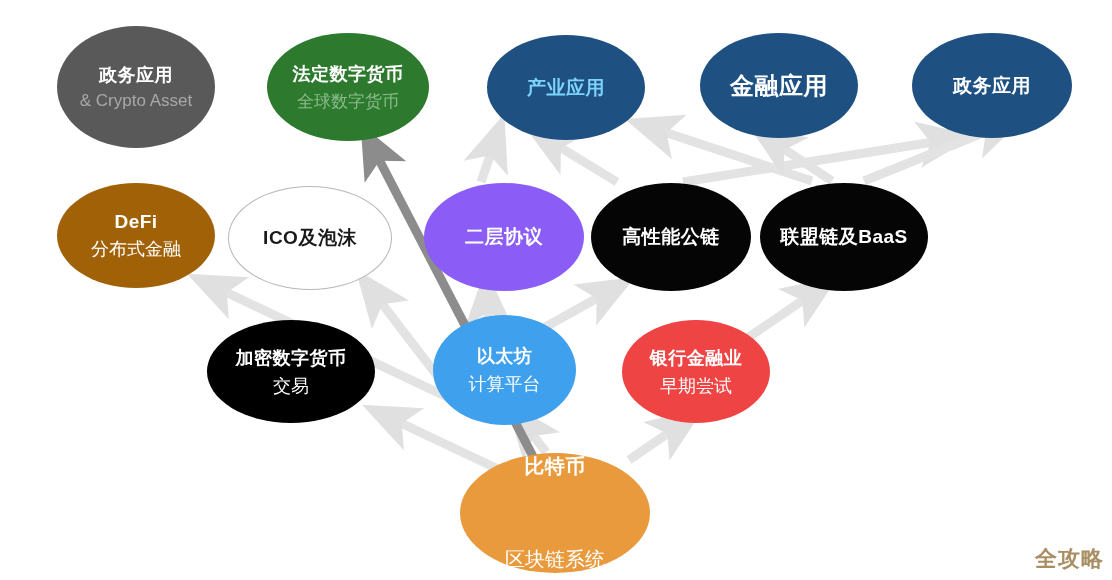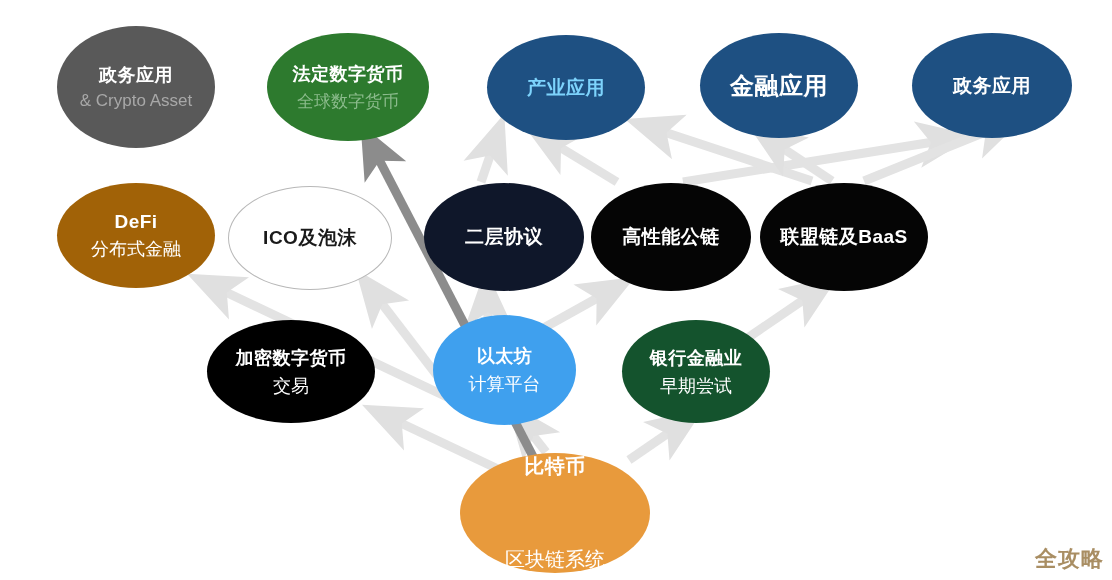--- a/index.html
+++ b/index.html
@@ -143,41 +143,41 @@
 
   </div>
   <div class="node" style="left: 57px; top: 183px; width: 158px; height: 105px; background: #a16207;">
     <div class="line1" style="color: rgb(255, 255, 255); font-size: 19px;">DeFi</div>
     <div class="line2" style="color: rgb(255, 255, 255); font-size: 18px; margin-top: 4px;">分布式金融</div>
   </div>
   <div class="node outline" style="left: 228px; top: 186px; width: 164px; height: 104px;">
     <div class="line1" style="color: rgb(26, 26, 26); font-size: 19px;">ICO及泡沫</div>
 
   </div>
-  <div class="node" style="left: 424px; top: 183px; width: 160px; height: 108px; background: #0f172a; text-align: center;">
+  <div class="node" style="left: 424px; top: 183px; width: 160px; height: 108px; background: #8b5cf6; text-align: center;">
     <div class="line1" style="color: rgb(255, 255, 255); font-size: 19px;">二层协议</div>
 
   </div>
   <div class="node" style="left: 591px; top: 183px; width: 160px; height: 108px; background: rgb(5, 5, 5);">
     <div class="line1" style="color: rgb(255, 255, 255); font-size: 19px;">高性能公链</div>
 
   </div>
   <div class="node" style="left: 760px; top: 183px; width: 168px; height: 108px; background: rgb(5, 5, 5);">
     <div class="line1" style="color: rgb(255, 255, 255); font-size: 19px;">联盟链及BaaS</div>
 
   </div>
   <div class="node" style="left: 207px; top: 320px; width: 168px; height: 103px; background: #000000;">
     <div class="line1" style="color: rgb(255, 255, 255); font-size: 18px;">加密数字货币</div>
     <div class="line2" style="color: rgb(255, 255, 255); font-size: 18px; margin-top: 4px;">交易</div>
   </div>
   <div class="node" style="left: 433px; top: 315px; width: 143px; height: 110px; background: rgb(63, 160, 238);">
     <div class="line1" style="color: rgb(255, 255, 255); font-size: 18px;">以太坊</div>
     <div class="line2" style="color: rgb(255, 255, 255); font-size: 18px; margin-top: 4px;">计算平台</div>
   </div>
-  <div class="node" style="left: 622px; top: 320px; width: 148px; height: 103px; background: #14532d;">
+  <div class="node" style="left: 622px; top: 320px; width: 148px; height: 103px; background: #ef4444;">
     <div class="line1" style="color: rgb(255, 255, 255); font-size: 18px;">银行金融业</div>
     <div class="line2" style="color: rgb(255, 255, 255); font-size: 18px; margin-top: 4px;">早期尝试</div>
   </div>
   <div class="node" style="left: 460px; top: 453px; width: 190px; height: 120px; background: rgb(232, 154, 60); justify-content: space-between;">
     <div class="line1" style="color: rgb(255, 255, 255); font-size: 20px;">比特币</div>
     <div class="line2" style="color: rgb(255, 255, 255); font-size: 20px; margin-top: 4px;">区块链系统</div>
   </div>
 
   <div class="watermark">全攻略</div>
 </div>

